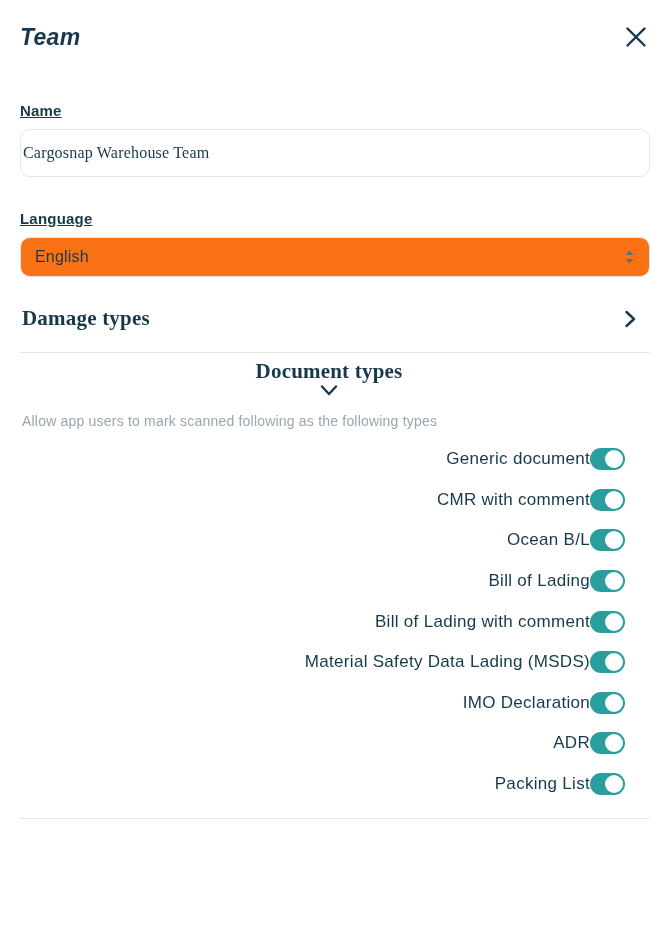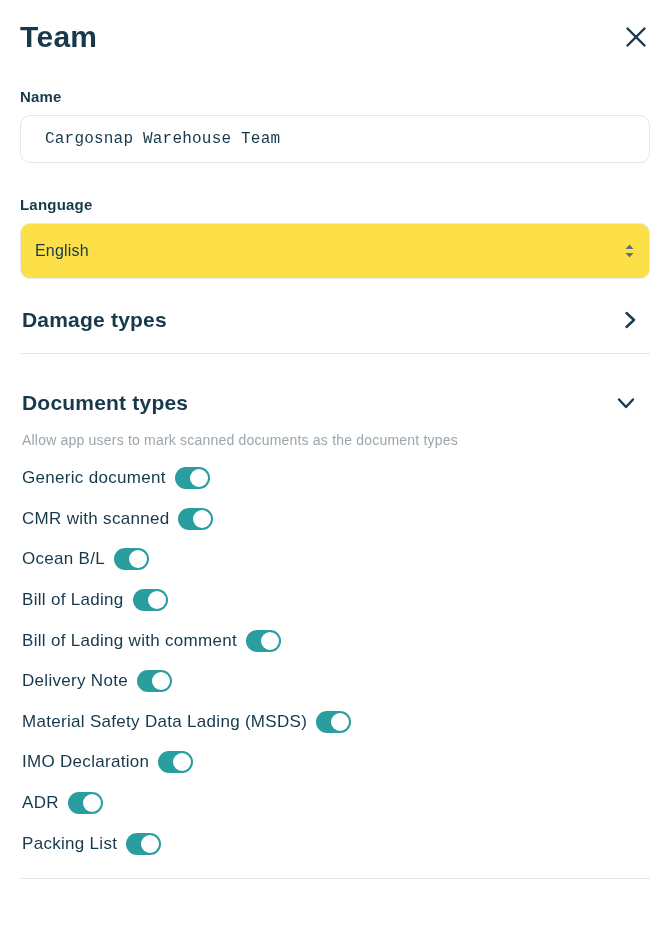--- a/index.html
+++ b/index.html
@@ -12,52 +12,52 @@
   html,body{background:#fff;}
   body{
     width:670px;height:943px;
     font-family:"Liberation Sans",sans-serif;
     color:var(--navy);
     overflow:hidden;
   }
   .panel{padding:22px 20px 12px;}
   
   .panel-header{display:flex;justify-content:space-between;align-items:center;height:30px;}
-  .panel-title{font-size:30px;font-weight:700;letter-spacing:.3px;}
+  .panel-title{font-size:23px;font-weight:700;letter-spacing:.3px;font-style:italic;}
   .close-btn{background:none;border:none;cursor:pointer;width:28px;height:28px;
     display:flex;align-items:center;justify-content:center;padding:0;}
   
-  .field-label{display:block;font-size:15px;font-weight:700;letter-spacing:.2px;margin:36px 0 10px;}
+  .field-label{display:block;font-size:15px;font-weight:700;letter-spacing:.2px;margin:50px 0 10px;text-decoration:underline;}
   .text-input{
     width:100%;height:48px;border:1px solid var(--border);border-radius:10px;
-    padding:0 24px;font-size:16px;color:var(--navy);letter-spacing:.2px;
-    font-family:Liberation Mono, monospace;background:#fff;outline:none;
+    padding:0 2px;font-size:16px;color:var(--navy);letter-spacing:.2px;
+    font-family:Liberation Serif, serif;background:#fff;outline:none;
   }
   .field-label.language{margin-top:33px;}
   .select-box{
-    position:relative;width:100%;height:56px;border:1px solid var(--border);
+    position:relative;width:100%;height:40px;border:1px solid var(--border);
     border-radius:10px;display:flex;align-items:center;padding:0 34px 0 14px;
-    font-size:16px;letter-spacing:.2px;cursor:pointer;background:#fde047;
+    font-size:16px;letter-spacing:.2px;cursor:pointer;background:#f97316;
   }
   .select-caret{position:absolute;right:14px;top:50%;transform:translateY(-50%);display:flex;}
   
   .section-header{
     display:flex;justify-content:space-between;align-items:center;
-    margin-top:29px;padding:0 14px 0 2px;cursor:pointer;
+    margin-top:29px;padding:0 14px 0 2px;cursor:pointer;font-family:Liberation Serif, serif;
   }
-  .section-header.documents{margin-top:37px;}
+  .section-header.documents{margin-top:6px;flex-direction:column;}
   .section-title{font-size:21px;font-weight:700;letter-spacing:.2px;}
   .divider{border:none;border-top:1px solid var(--border);margin-top:21px;}
   .divider.bottom{margin-top:14px;}
   .section-subtitle{margin-top:17px;padding-left:2px;font-size:14px;color:var(--muted);letter-spacing:.2px;}
   
   .doc-list{margin-top:10px;}
   .doc-row{
-    display:flex;justify-content:flex-start;align-items:center;
-    height:40.6px;padding:0 25px 0 2px;gap:9px;
+    display:flex;justify-content:flex-end;align-items:center;
+    height:40.6px;padding:0 25px 0 2px;
   }
   .doc-row-label{font-size:17px;letter-spacing:.3px;color:var(--navy);}
   .toggle{
     position:relative;width:35px;height:22px;border-radius:11px;
     background:#cfd6da;border:none;cursor:pointer;flex:0 0 auto;padding:0;
   }
   .toggle.on{background:var(--teal);}
   .toggle .knob{
     position:absolute;top:2px;left:2px;width:18px;height:18px;border-radius:50%;
     background:#fff;transition:left .15s;
@@ -109,33 +109,33 @@
 
   <div class="section-header documents">
     <h2 class="section-title">Document types</h2>
     <span>
       <svg width="20" height="12" viewBox="0 0 20 12">
         <polyline points="3,2.5 10,10 17,2.5" fill="none" stroke="#16394b" stroke-width="2.4" stroke-linecap="round" stroke-linejoin="round"></polyline>
       </svg>
     </span>
   </div>
 
-  <p class="section-subtitle">Allow app users to mark scanned documents as the document types</p>
+  <p class="section-subtitle">Allow app users to mark scanned following as the following types</p>
 
   <div class="doc-list">
   <div class="doc-row">
     <span class="doc-row-label">Generic document</span>
     <button class="toggle on" role="switch" aria-checked="true">
       <span class="knob"></span>
     </button>
   </div>
 
 
   <div class="doc-row">
-    <span class="doc-row-label">CMR with scanned</span>
+    <span class="doc-row-label">CMR with comment</span>
     <button class="toggle on" role="switch" aria-checked="true">
       <span class="knob"></span>
     </button>
   </div>
 
   <div class="doc-row">
     <span class="doc-row-label">Ocean B/L</span>
     <button class="toggle on" role="switch" aria-checked="true">
       <span class="knob"></span>
     </button>
@@ -148,26 +148,20 @@
     </button>
   </div>
 
   <div class="doc-row">
     <span class="doc-row-label">Bill of Lading with comment</span>
     <button class="toggle on" role="switch" aria-checked="true">
       <span class="knob"></span>
     </button>
   </div>
 
-  <div class="doc-row">
-    <span class="doc-row-label">Delivery Note</span>
-    <button class="toggle on" role="switch" aria-checked="true">
-      <span class="knob"></span>
-    </button>
-  </div>
 
   <div class="doc-row">
     <span class="doc-row-label">Material Safety Data Lading (MSDS)</span>
     <button class="toggle on" role="switch" aria-checked="true">
       <span class="knob"></span>
     </button>
   </div>
 
   <div class="doc-row">
     <span class="doc-row-label">IMO Declaration</span>

